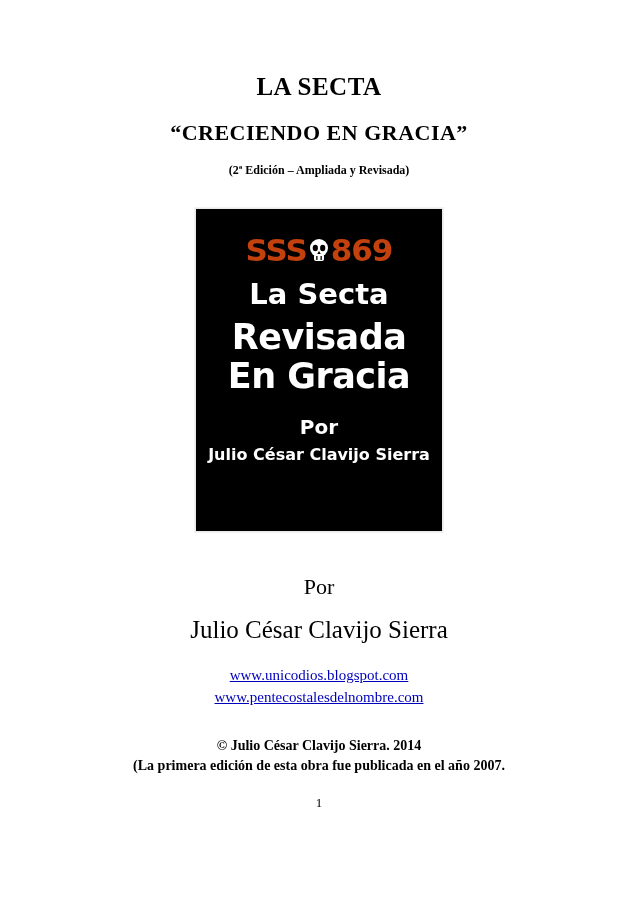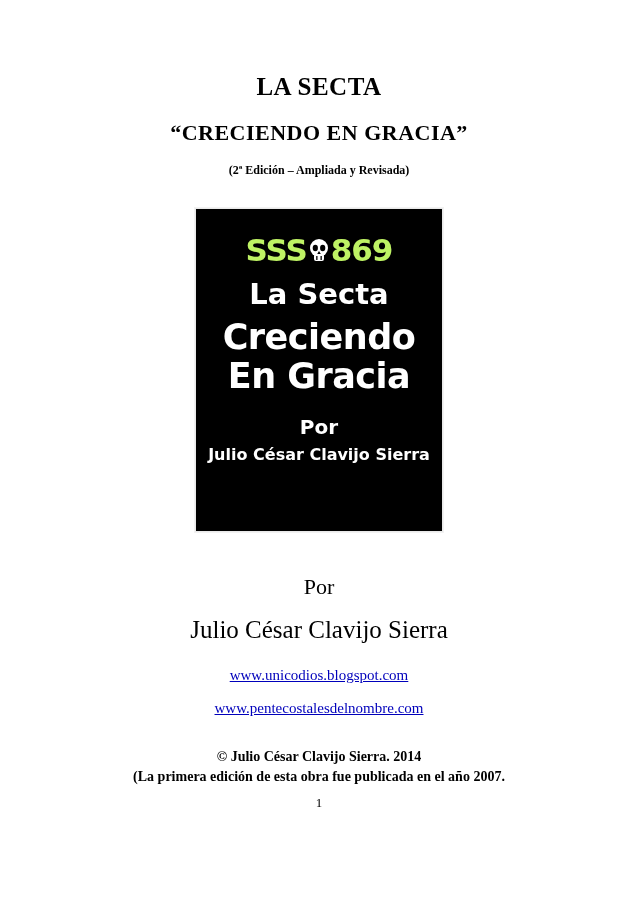--- a/index.html
+++ b/index.html
@@ -67,21 +67,21 @@
     display: flex;
     flex-direction: column;
     align-items: center;
     padding-top: 26px;
     box-sizing: border-box;
   }
   .cover-number {
     font-family: "DejaVu Sans", sans-serif;
     font-weight: bold;
     font-size: 31px;
-    color: #bef264;
+    color: #c2410c;
     letter-spacing: -1px;
     line-height: 1;
     display: flex;
     align-items: center;
     justify-content: center;
     white-space: nowrap;
   }
   .cover-number .skull {
     display: inline-block;
     width: 22px;
@@ -148,21 +148,21 @@
   .link {
     font-size: 15px;
     text-align: center;
     color: #0000bb;
     text-decoration: underline;
     margin-top: 22px;
     display: block;
     cursor: pointer;
   }
   .link.second {
-    margin-top: 16px;
+    margin-top: 5px;
   }
   .copyright-block {
     margin-top: 30px;
     text-align: center;
     font-size: 14px;
     font-weight: bold;
     line-height: 1.45;
   }
   .copyright-block div {
     margin: 0;
@@ -196,21 +196,21 @@
             <ellipse cx="7.3" cy="10" rx="2.6" ry="3.2" fill="#000000"></ellipse>
             <ellipse cx="14.7" cy="10" rx="2.6" ry="3.2" fill="#000000"></ellipse>
             <polygon points="11,13 9.2,16 12.8,16" fill="#000000"></polygon>
             <rect x="8.2" y="18" width="1.3" height="4" fill="#000000"></rect>
             <rect x="12.5" y="18" width="1.3" height="4" fill="#000000"></rect>
           </svg>
         </span>
         <span>869</span>
       </div>
       <div class="cover-secta">La Secta</div>
-      <div class="cover-big1">Creciendo</div>
+      <div class="cover-big1">Revisada</div>
       <div class="cover-big2">En Gracia</div>
       <div class="cover-por">Por</div>
       <div class="cover-author">Julio César Clavijo Sierra</div>
     </div>
   </div>
 
   <div class="by-line">Por</div>
   <div class="author-line">Julio César Clavijo Sierra</div>
 
   <a class="link">www.unicodios.blogspot.com</a>

